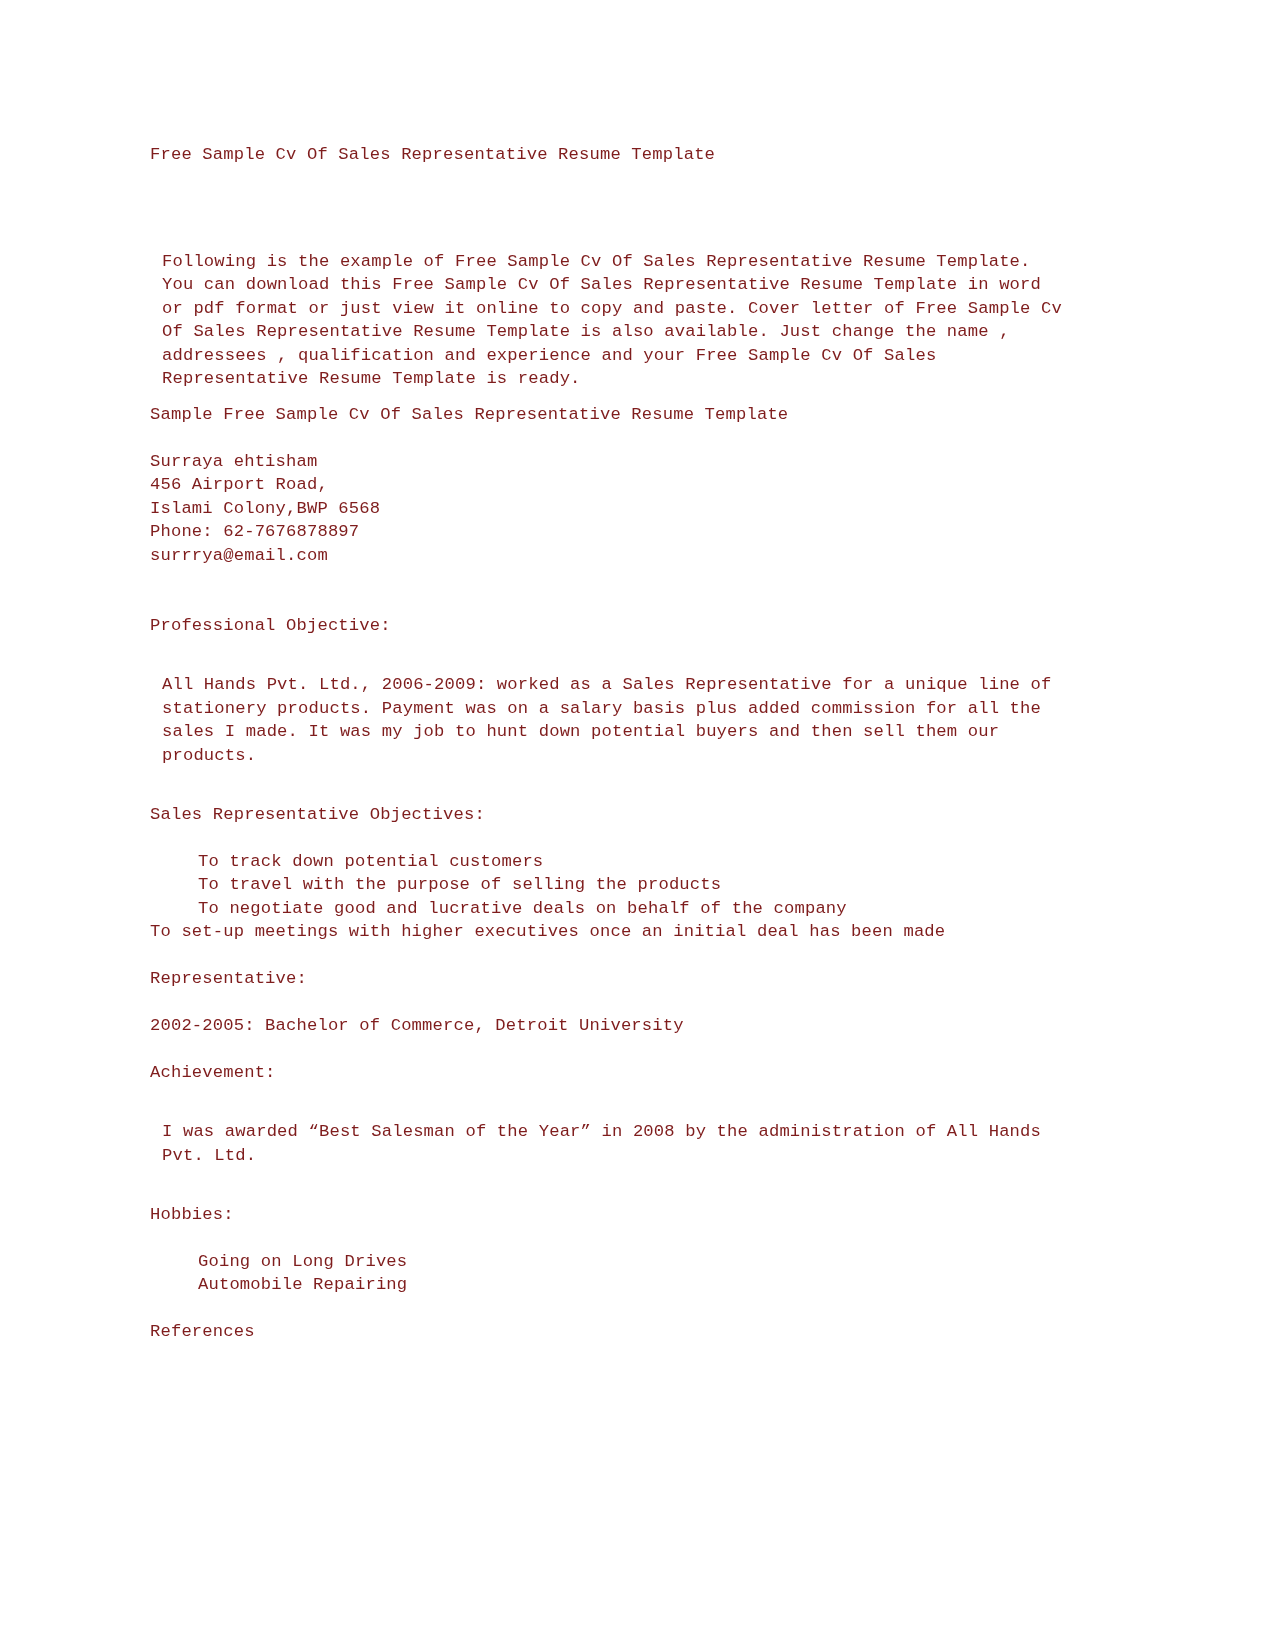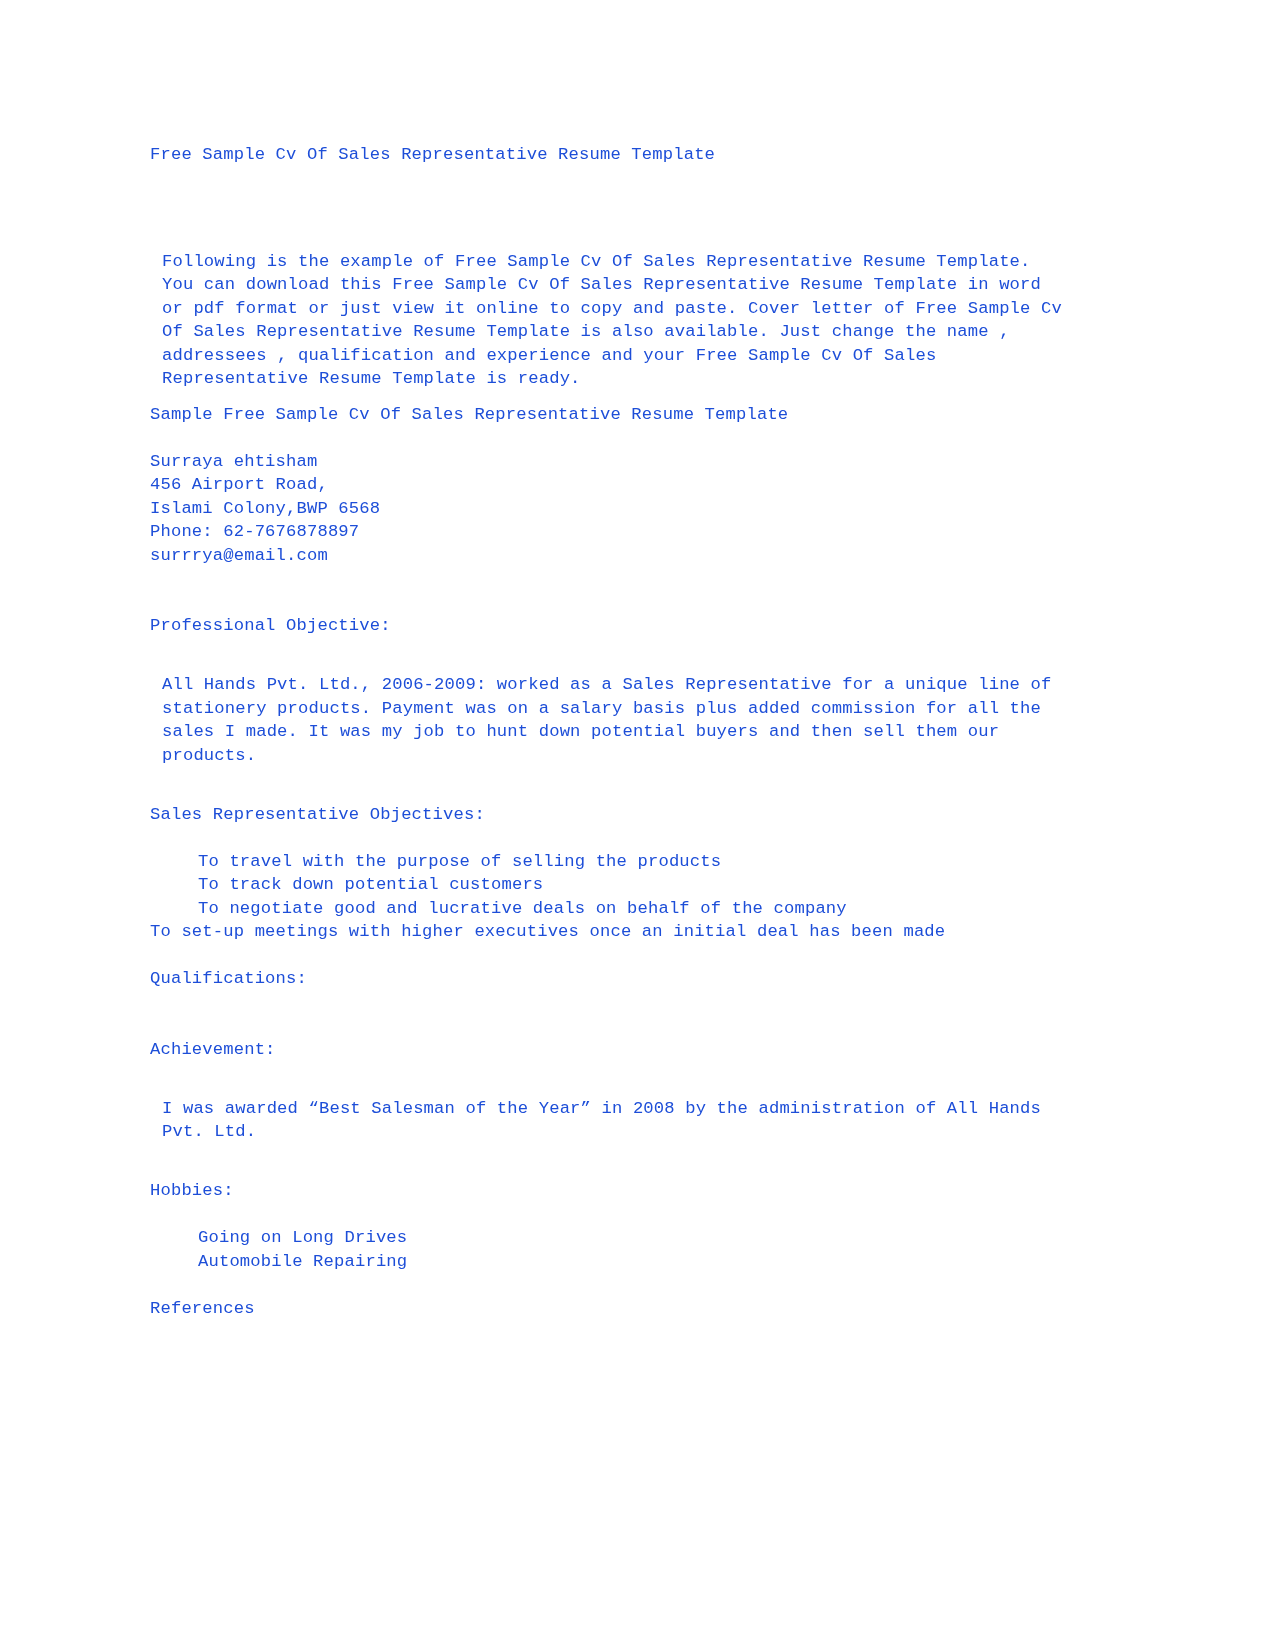--- a/index.html
+++ b/index.html
@@ -24,21 +24,21 @@
   }
   #doc-body {
     position: absolute;
     left: 150px;
     top: 143px;
     width: 930px;
   }
   .line {
     font-size: 17.2px;
     line-height: 23.5px;
-    color: #1d4ed8;
+    color: #7f1d1d;
     white-space: pre-wrap;
     letter-spacing: 0.15px;
     font-family: "Liberation Mono", "DejaVu Sans Mono", monospace;
   }
   .blank {
     height: 23.5px;
     line-height: 23.5px;
     font-size: 17.2px;
   }
   .gap-title {
@@ -84,31 +84,32 @@
     <div class="blank"></div>
 
     <div class="line para">All Hands Pvt. Ltd., 2006-2009: worked as a Sales Representative for a unique line of stationery products. Payment was on a salary basis plus added commission for all the sales I made. It was my job to hunt down potential buyers and then sell them our products.</div>
 
     <div class="blank"></div>
 
     <div class="line">Sales Representative Objectives:</div>
 
     <div class="blank"></div>
 
+    <div class="line indent">To track down potential customers</div>
     <div class="line indent">To travel with the purpose of selling the products</div>
-    <div class="line indent">To track down potential customers</div>
     <div class="line indent">To negotiate good and lucrative deals on behalf of the company</div>
     <div class="line indent" style="padding-left:48px; text-indent:-48px;">To set-up meetings with higher executives once an initial deal has been made</div>
 
     <div class="blank"></div>
 
-    <div class="line">Qualifications:</div>
+    <div class="line">Representative:</div>
 
     <div class="blank"></div>
 
+    <div class="line">2002-2005: Bachelor of Commerce, Detroit University</div>
 
     <div class="blank"></div>
 
     <div class="line">Achievement:</div>
 
     <div class="blank"></div>
 
     <div class="line para">I was awarded “Best Salesman of the Year” in 2008 by the administration of All Hands Pvt. Ltd.</div>
 
     <div class="blank"></div>

